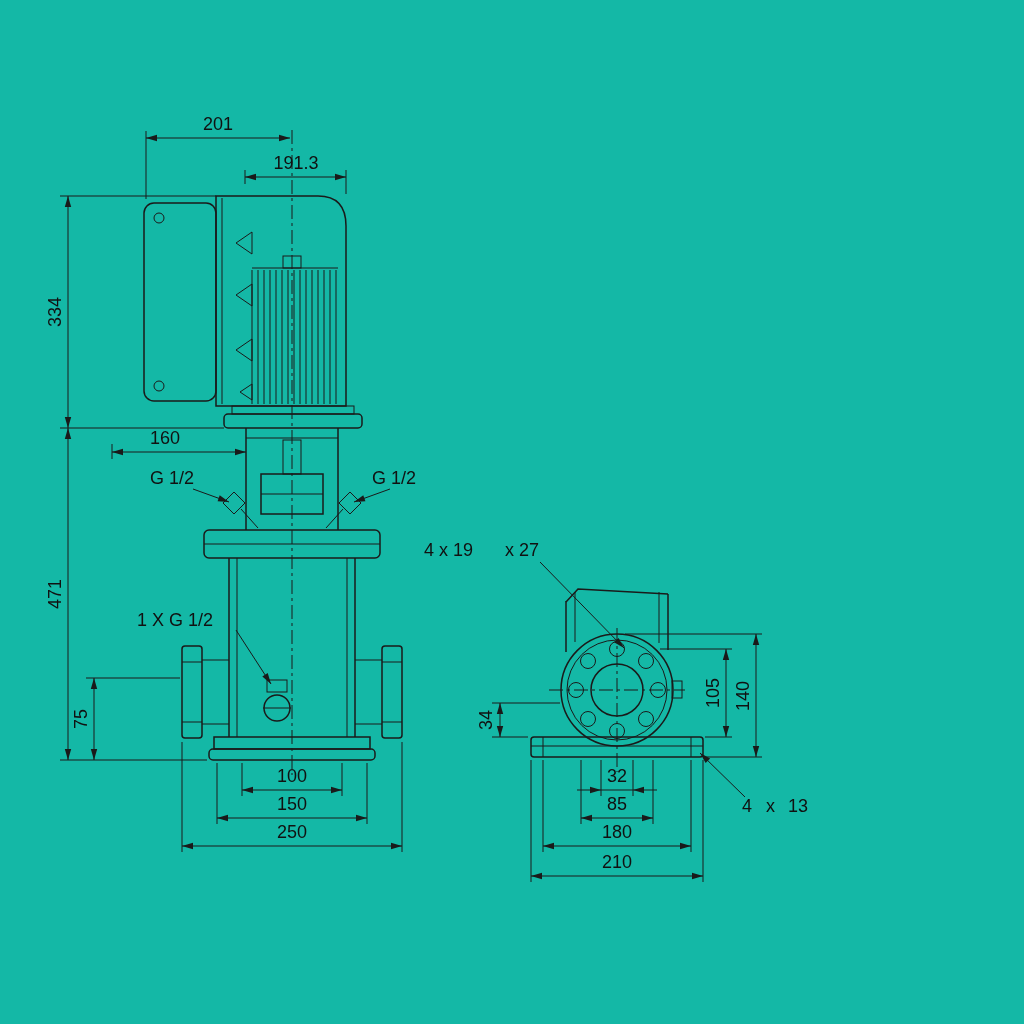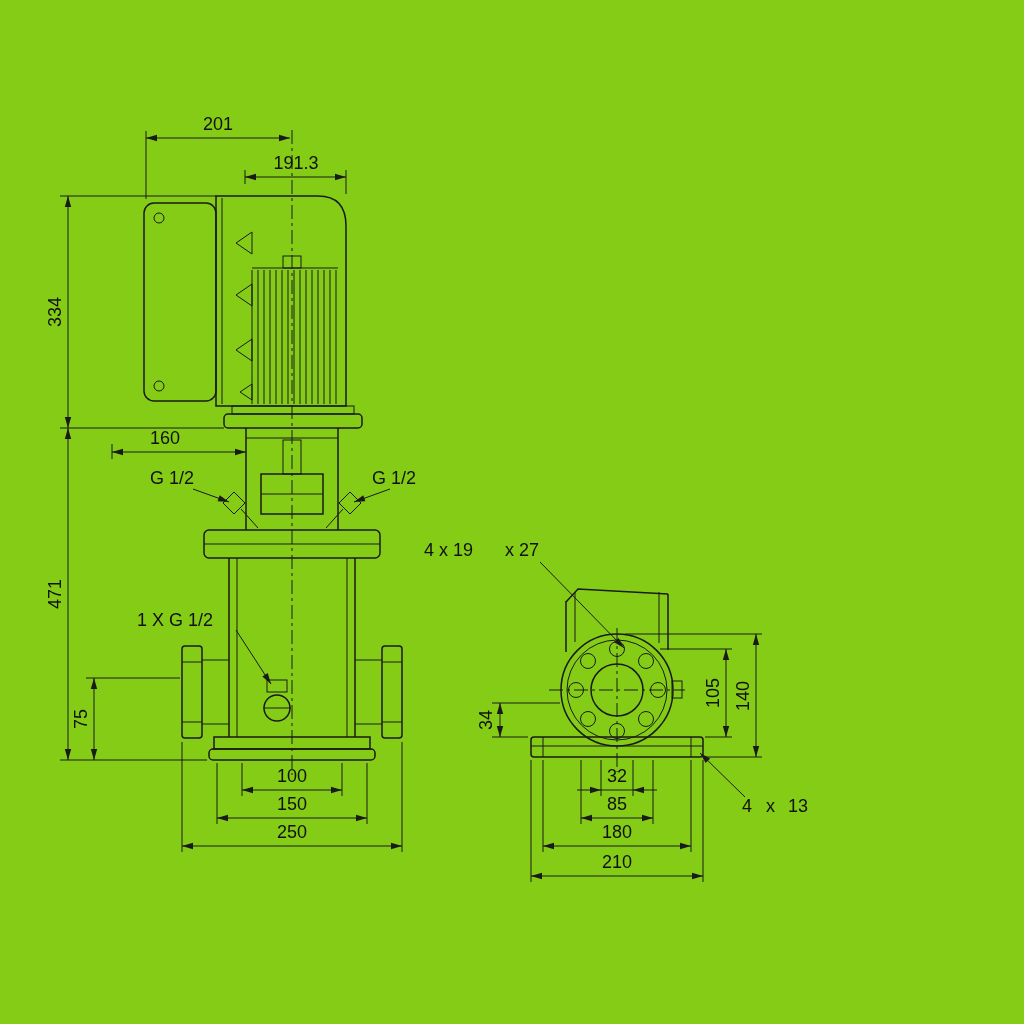--- a/index.html
+++ b/index.html
@@ -1,16 +1,16 @@
 <!DOCTYPE html>
 <html><head>
 <meta charset="utf-8">
 <style>
   html,body{margin:0;padding:0;background:#ffffff;}
-  #canvas{position:relative;width:1024px;height:1024px;background:#84cc16;overflow:hidden;}
+  #canvas{position:relative;width:1024px;height:1024px;background:#14b8a6;overflow:hidden;}
   svg{display:block;}
   .ol{stroke:#1a1a1a;stroke-width:1.5;fill:none;}
   .ol2{stroke:#1a1a1a;stroke-width:1;fill:none;}
   .fin{stroke:#1a1a1a;stroke-width:1;fill:none;}
   .dl{stroke:#1a1a1a;stroke-width:1;fill:none;}
   .dim{stroke:#1a1a1a;stroke-width:1;fill:none;}
   .cl{stroke:#1a1a1a;stroke-width:1;fill:none;stroke-dasharray:14 4 3 4;}
   text{font-family:"Liberation Sans", sans-serif;font-size:18px;fill:#111111;}
 </style>
 </head>

